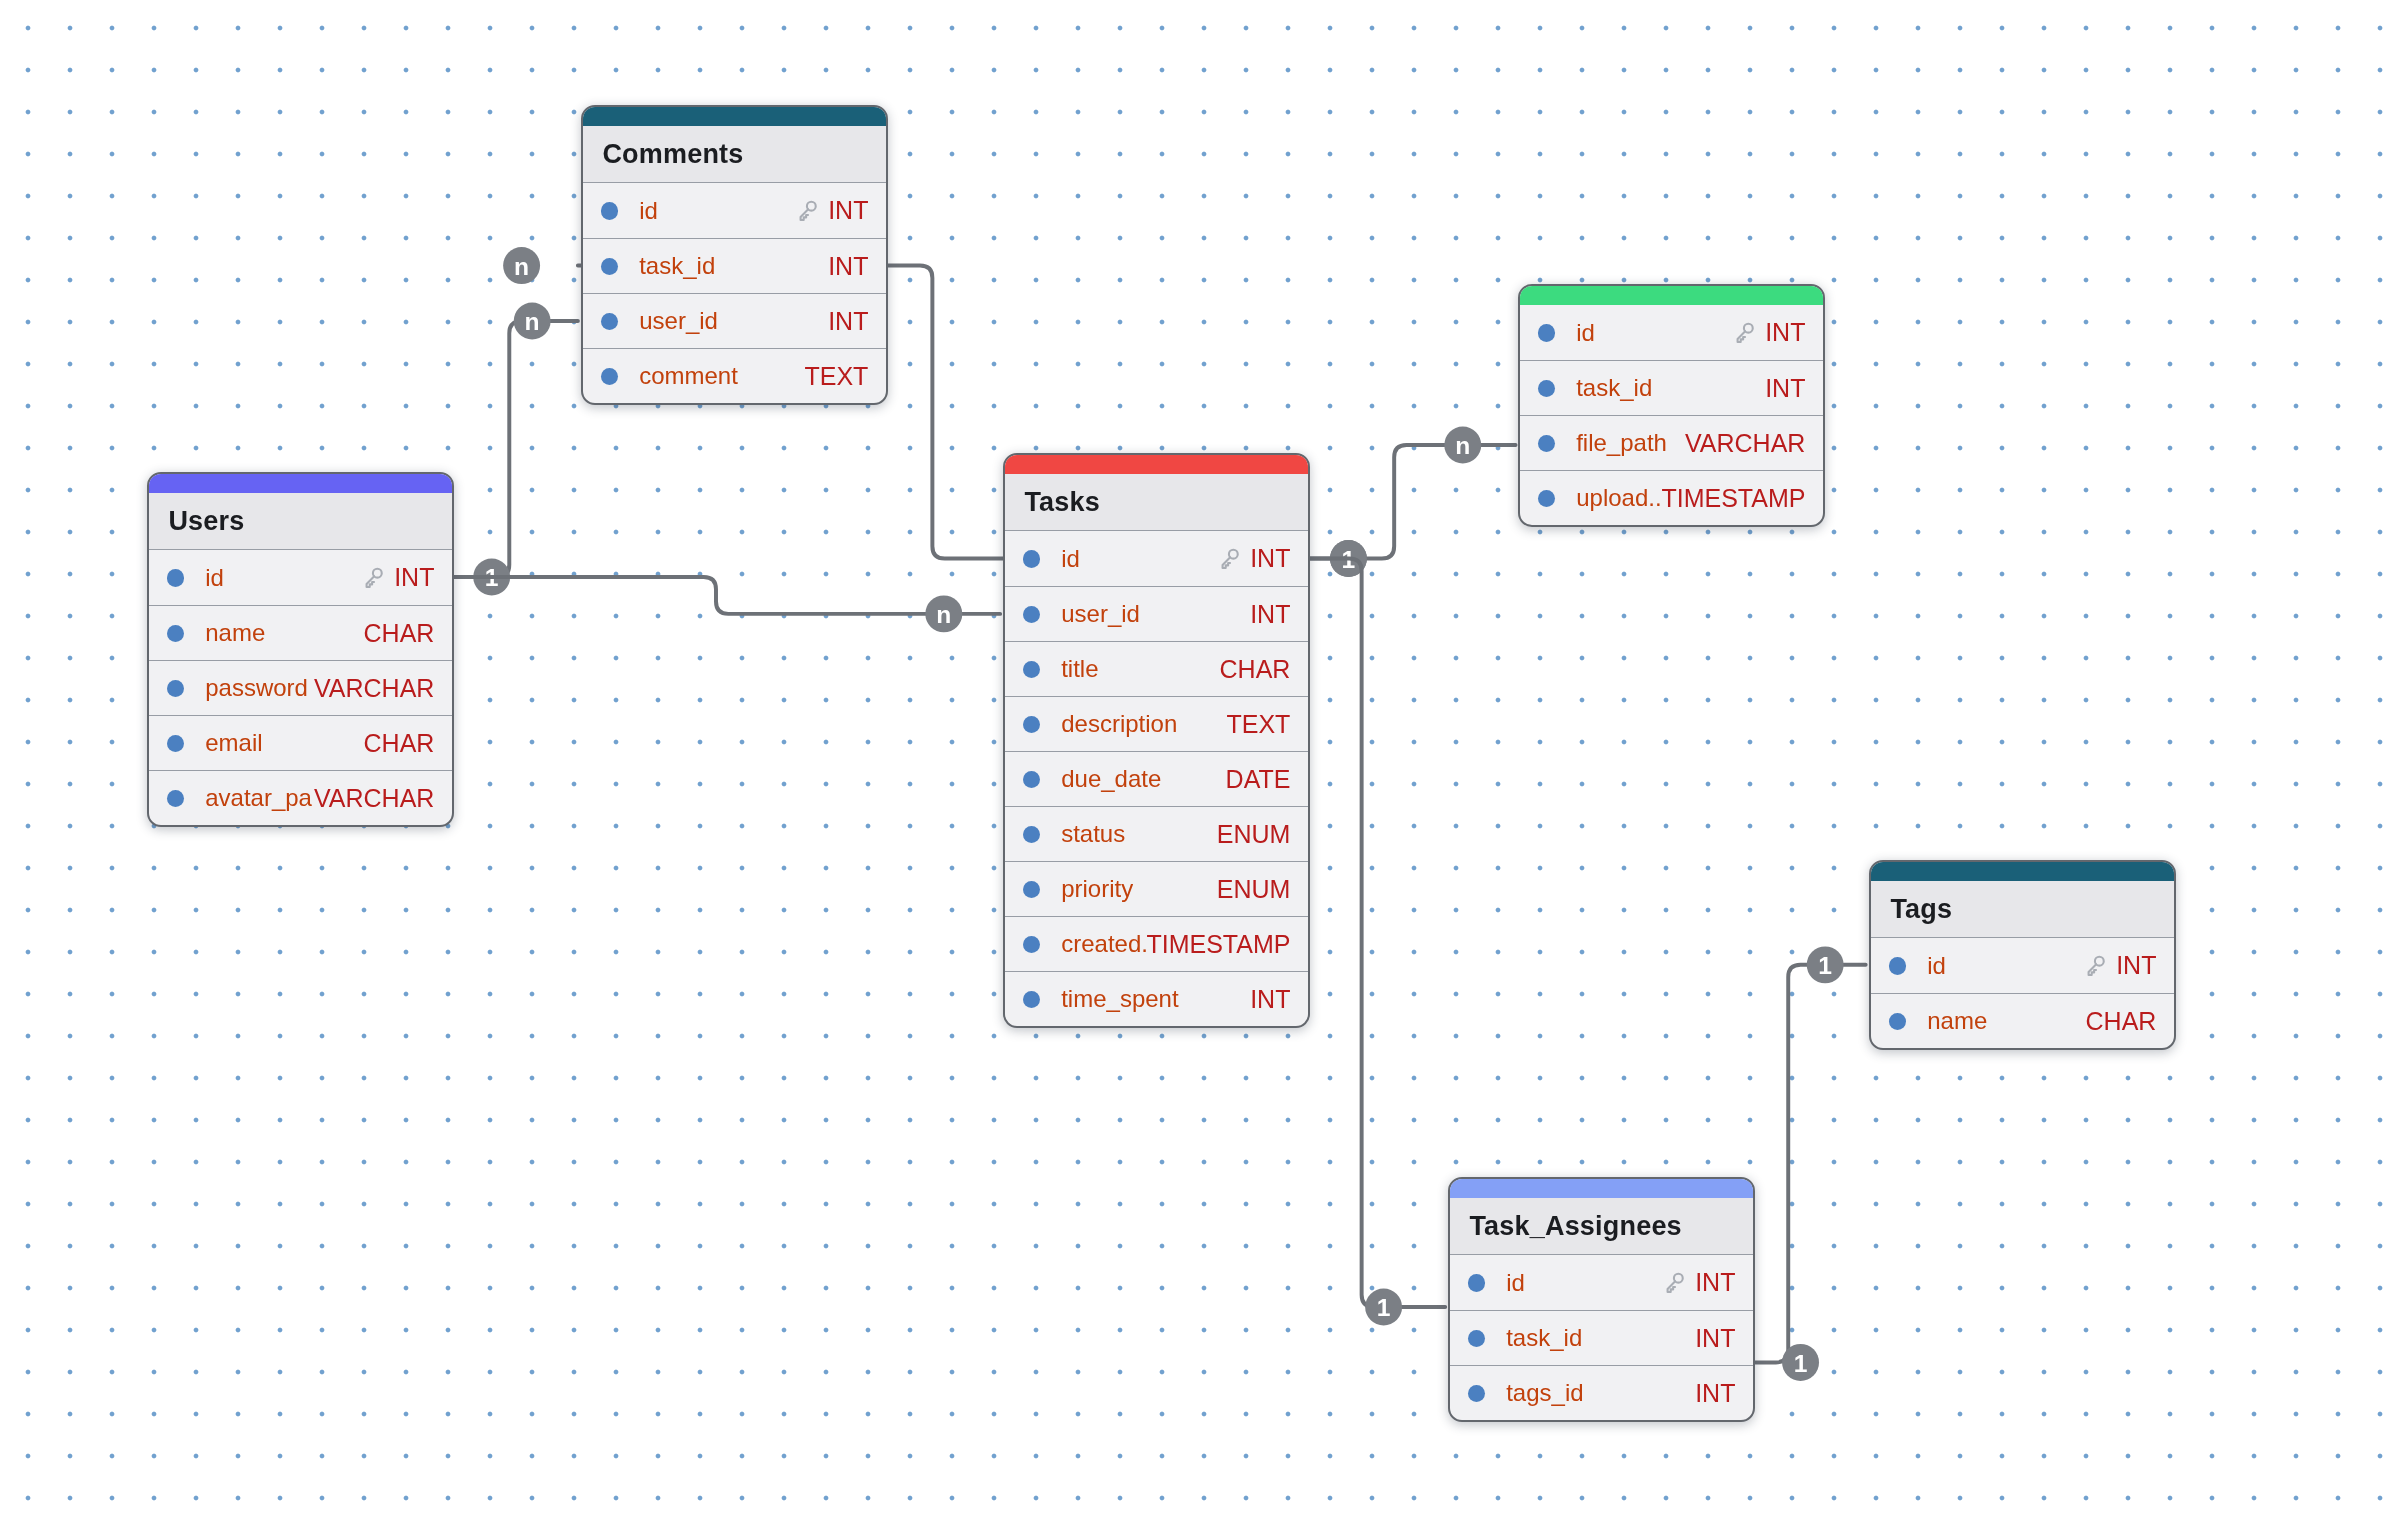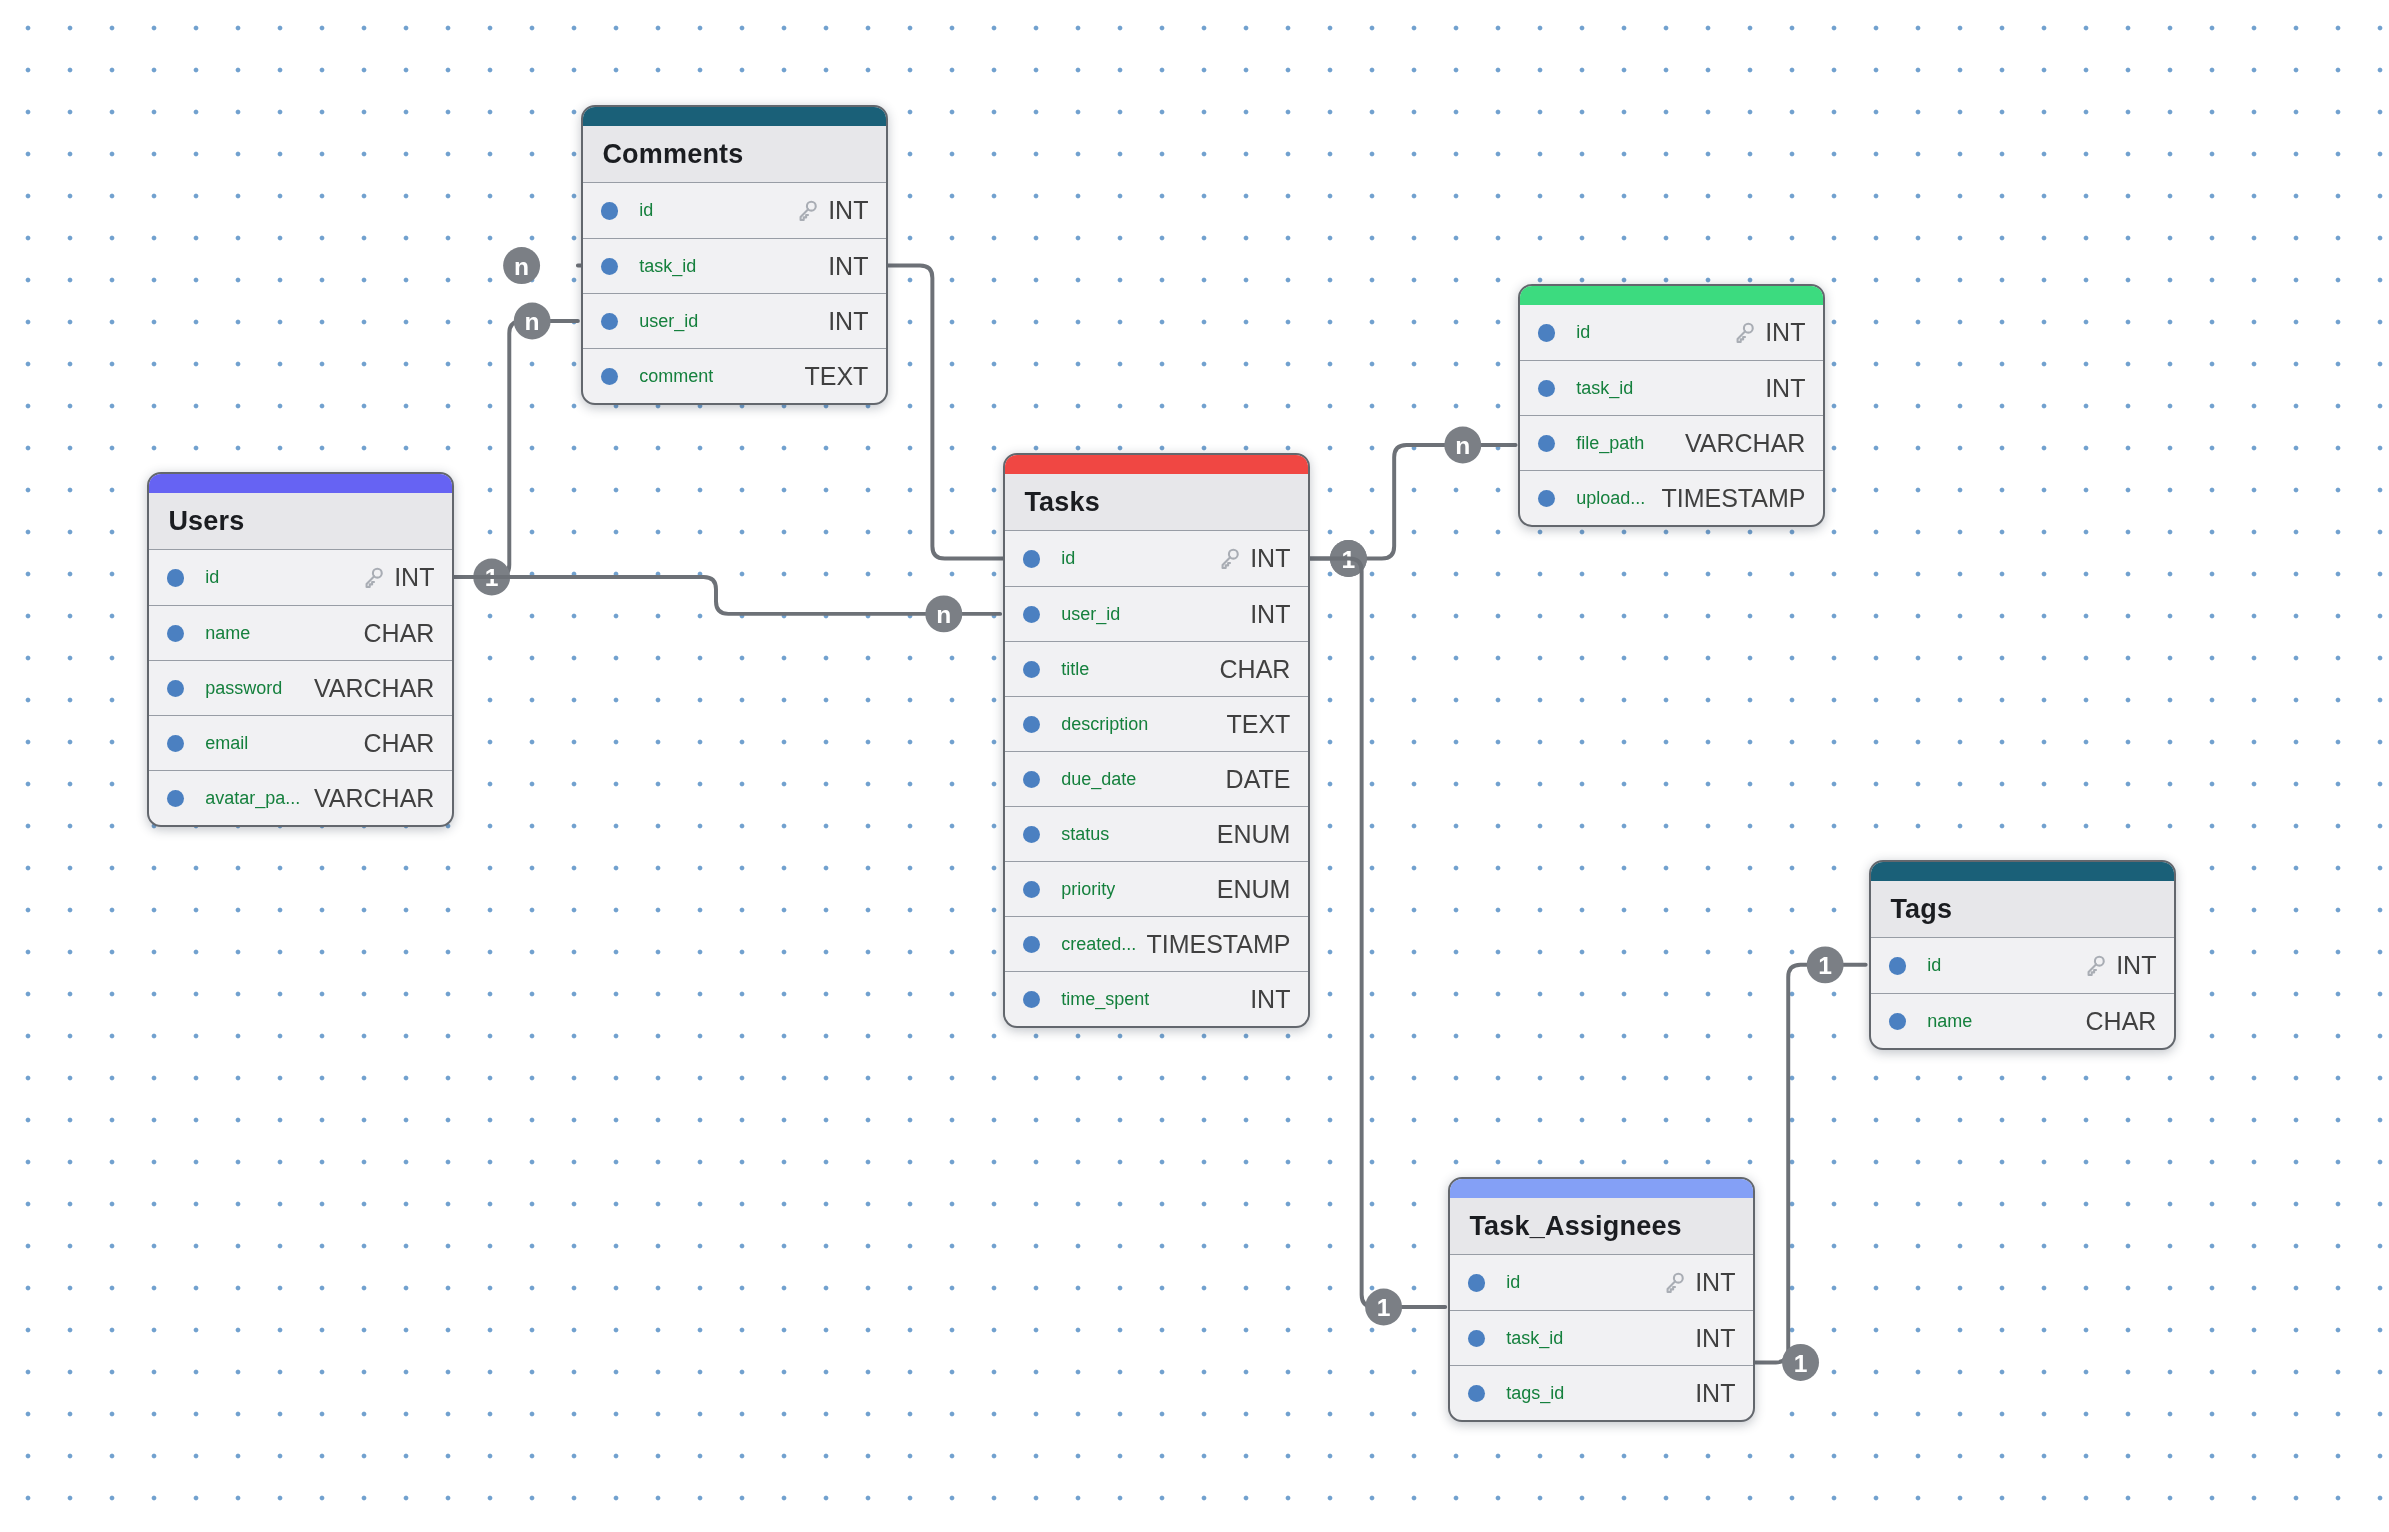--- a/index.html
+++ b/index.html
@@ -54,25 +54,25 @@
   .trow{
     height:55px; display:flex; align-items:center;
     padding:0 17.6px; box-sizing:border-box;
   }
   .trow + .trow{ border-top:1.8px solid #989da5; }
   .fdot{
     width:17.6px; height:17.6px; border-radius:50%;
     background:#4b80c1; flex:0 0 auto;
   }
   .fname{
-    margin-left:21px; font-size:18px; color:#15803d;
+    margin-left:21px; font-size:24px; color:#c2410c;
     white-space:nowrap; overflow:hidden;
   }
   .ftype{
-    margin-left:auto; font-size:25px; color:#404040;
+    margin-left:auto; font-size:25px; color:#b91c1c;
     display:flex; align-items:center; gap:8px; white-space:nowrap;
   }
   .keyicon{ display:inline-block; width:26px; height:26px; }
   .keyicon svg{ display:block; }
 </style>
 </head>
 <body>
 
 <div id="canvas">
   <svg id="wires" width="2389" height="1533" viewBox="0 0 2716 1742">

